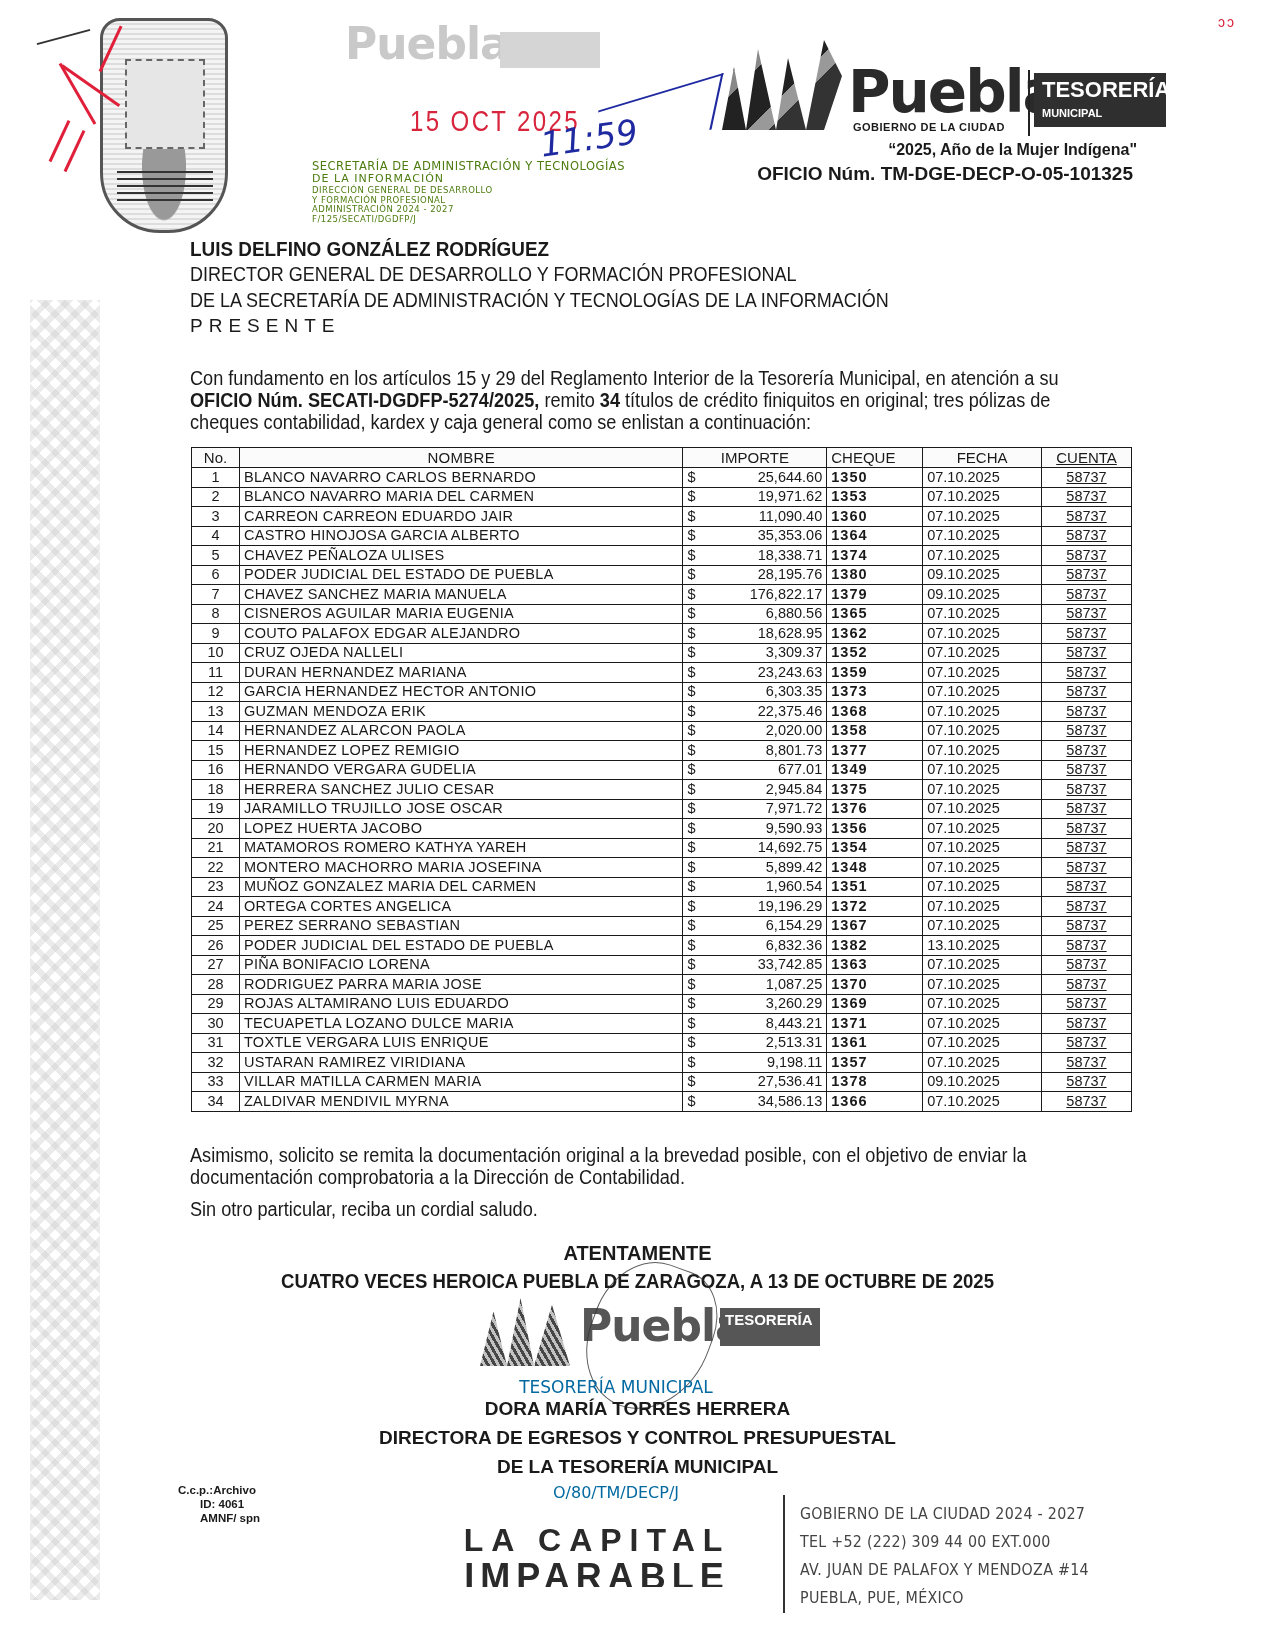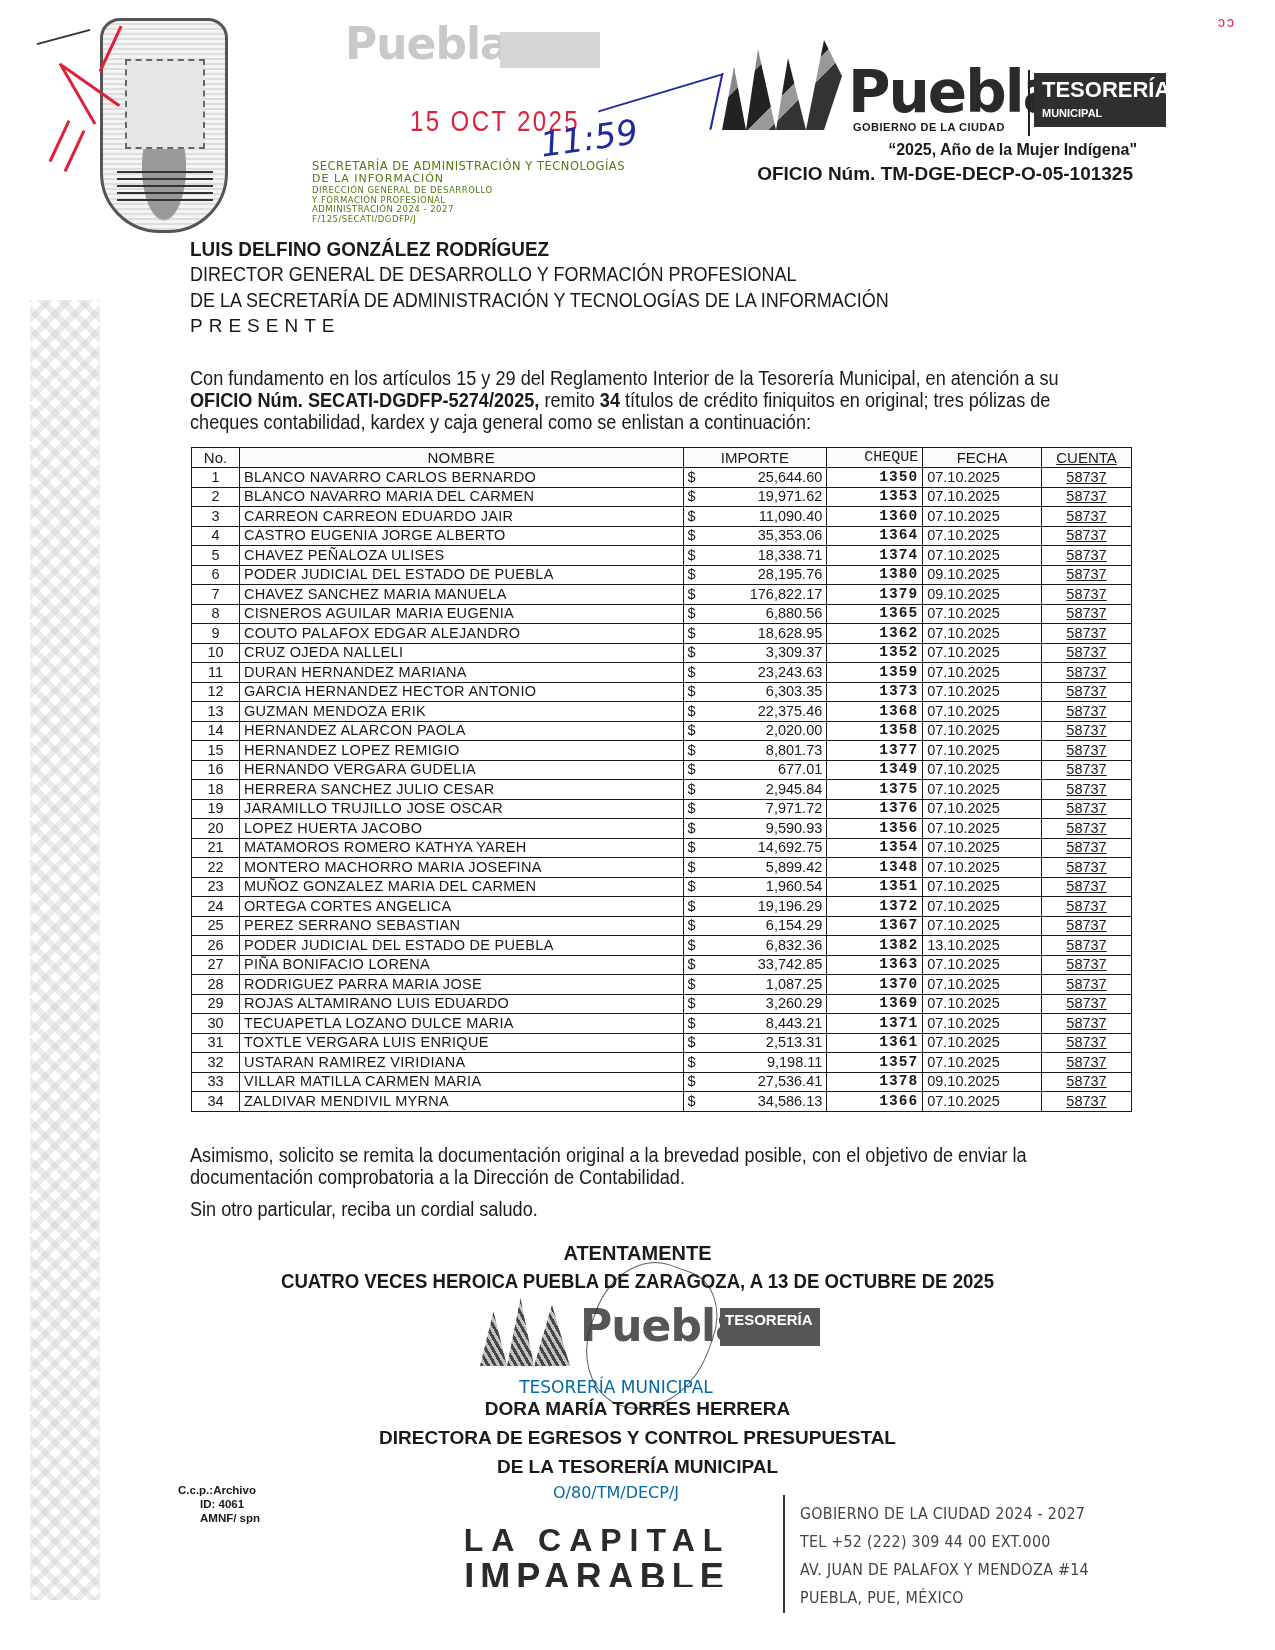--- a/index.html
+++ b/index.html
@@ -62,21 +62,21 @@
 
   
   table.items { position: absolute; left: 191px; top: 447px; width: 941px; border-collapse: collapse; font-size: 14.5px; }
   table.items td, table.items th { border: 1.5px solid #1a1a1a; height: 19.5px; padding: 0 4px; white-space: nowrap; font-weight: normal; line-height: 17px; }
   table.items th { height: 20px; font-size: 15px; background: #fbfbfb; }
   .c-no { width: 48px; text-align: center; }
   .c-nom { width: 444px; text-align: left; letter-spacing: .3px; }
   .c-imp { width: 144px; }
   .c-imp .cur { float: left; }
   .c-imp .amt { float: right; }
-  .c-chq { width: 96px; text-align: right; font-weight: bold !important; letter-spacing: 1px; font-family: Liberation Mono, monospace; }
+  .c-chq { width: 96px; text-align: left; font-weight: bold !important; letter-spacing: 1px; }
   th.c-chq { font-weight: normal !important; letter-spacing: 0; }
   .c-fec { width: 119px; text-align: left; }
   th.c-fec { text-align: center; }
   .c-cta { width: 90px; text-align: center; text-decoration: underline; }
 
   
   .center-bold { left: 0; width: 1275px; text-align: center; font-weight: bold; }
   .sig-logo { left: 480px; top: 1298px; width: 340px; height: 70px; opacity: .9; }
   .sig-logo .art { position: absolute; left: 0; top: 0; width: 90px; height: 68px; background: repeating-linear-gradient(60deg, #333 0 3px, #bbb 3px 6px); clip-path: polygon(0 100%, 15% 20%, 30% 100%, 45% 0, 60% 100%, 80% 10%, 100% 100%); }
   .sig-logo .word { position: absolute; left: 100px; top: 2px; font-size: 44px; font-weight: bold; color: #444; font-family: "DejaVu Sans", sans-serif; letter-spacing: -1px; }
@@ -192,21 +192,21 @@
         <td class="c-imp">
           <span class="cur">$</span>
           <span class="amt">11,090.40</span>
         </td>
         <td class="c-chq">1360</td>
         <td class="c-fec">07.10.2025</td>
         <td class="c-cta">58737</td>
       </tr>
       <tr>
         <td class="c-no">4</td>
-        <td class="c-nom">CASTRO EUGENIA JORGE ALBERTO</td>
+        <td class="c-nom">CASTRO HINOJOSA GARCIA ALBERTO</td>
         <td class="c-imp">
           <span class="cur">$</span>
           <span class="amt">35,353.06</span>
         </td>
         <td class="c-chq">1364</td>
         <td class="c-fec">07.10.2025</td>
         <td class="c-cta">58737</td>
       </tr>
       <tr>
         <td class="c-no">5</td>

